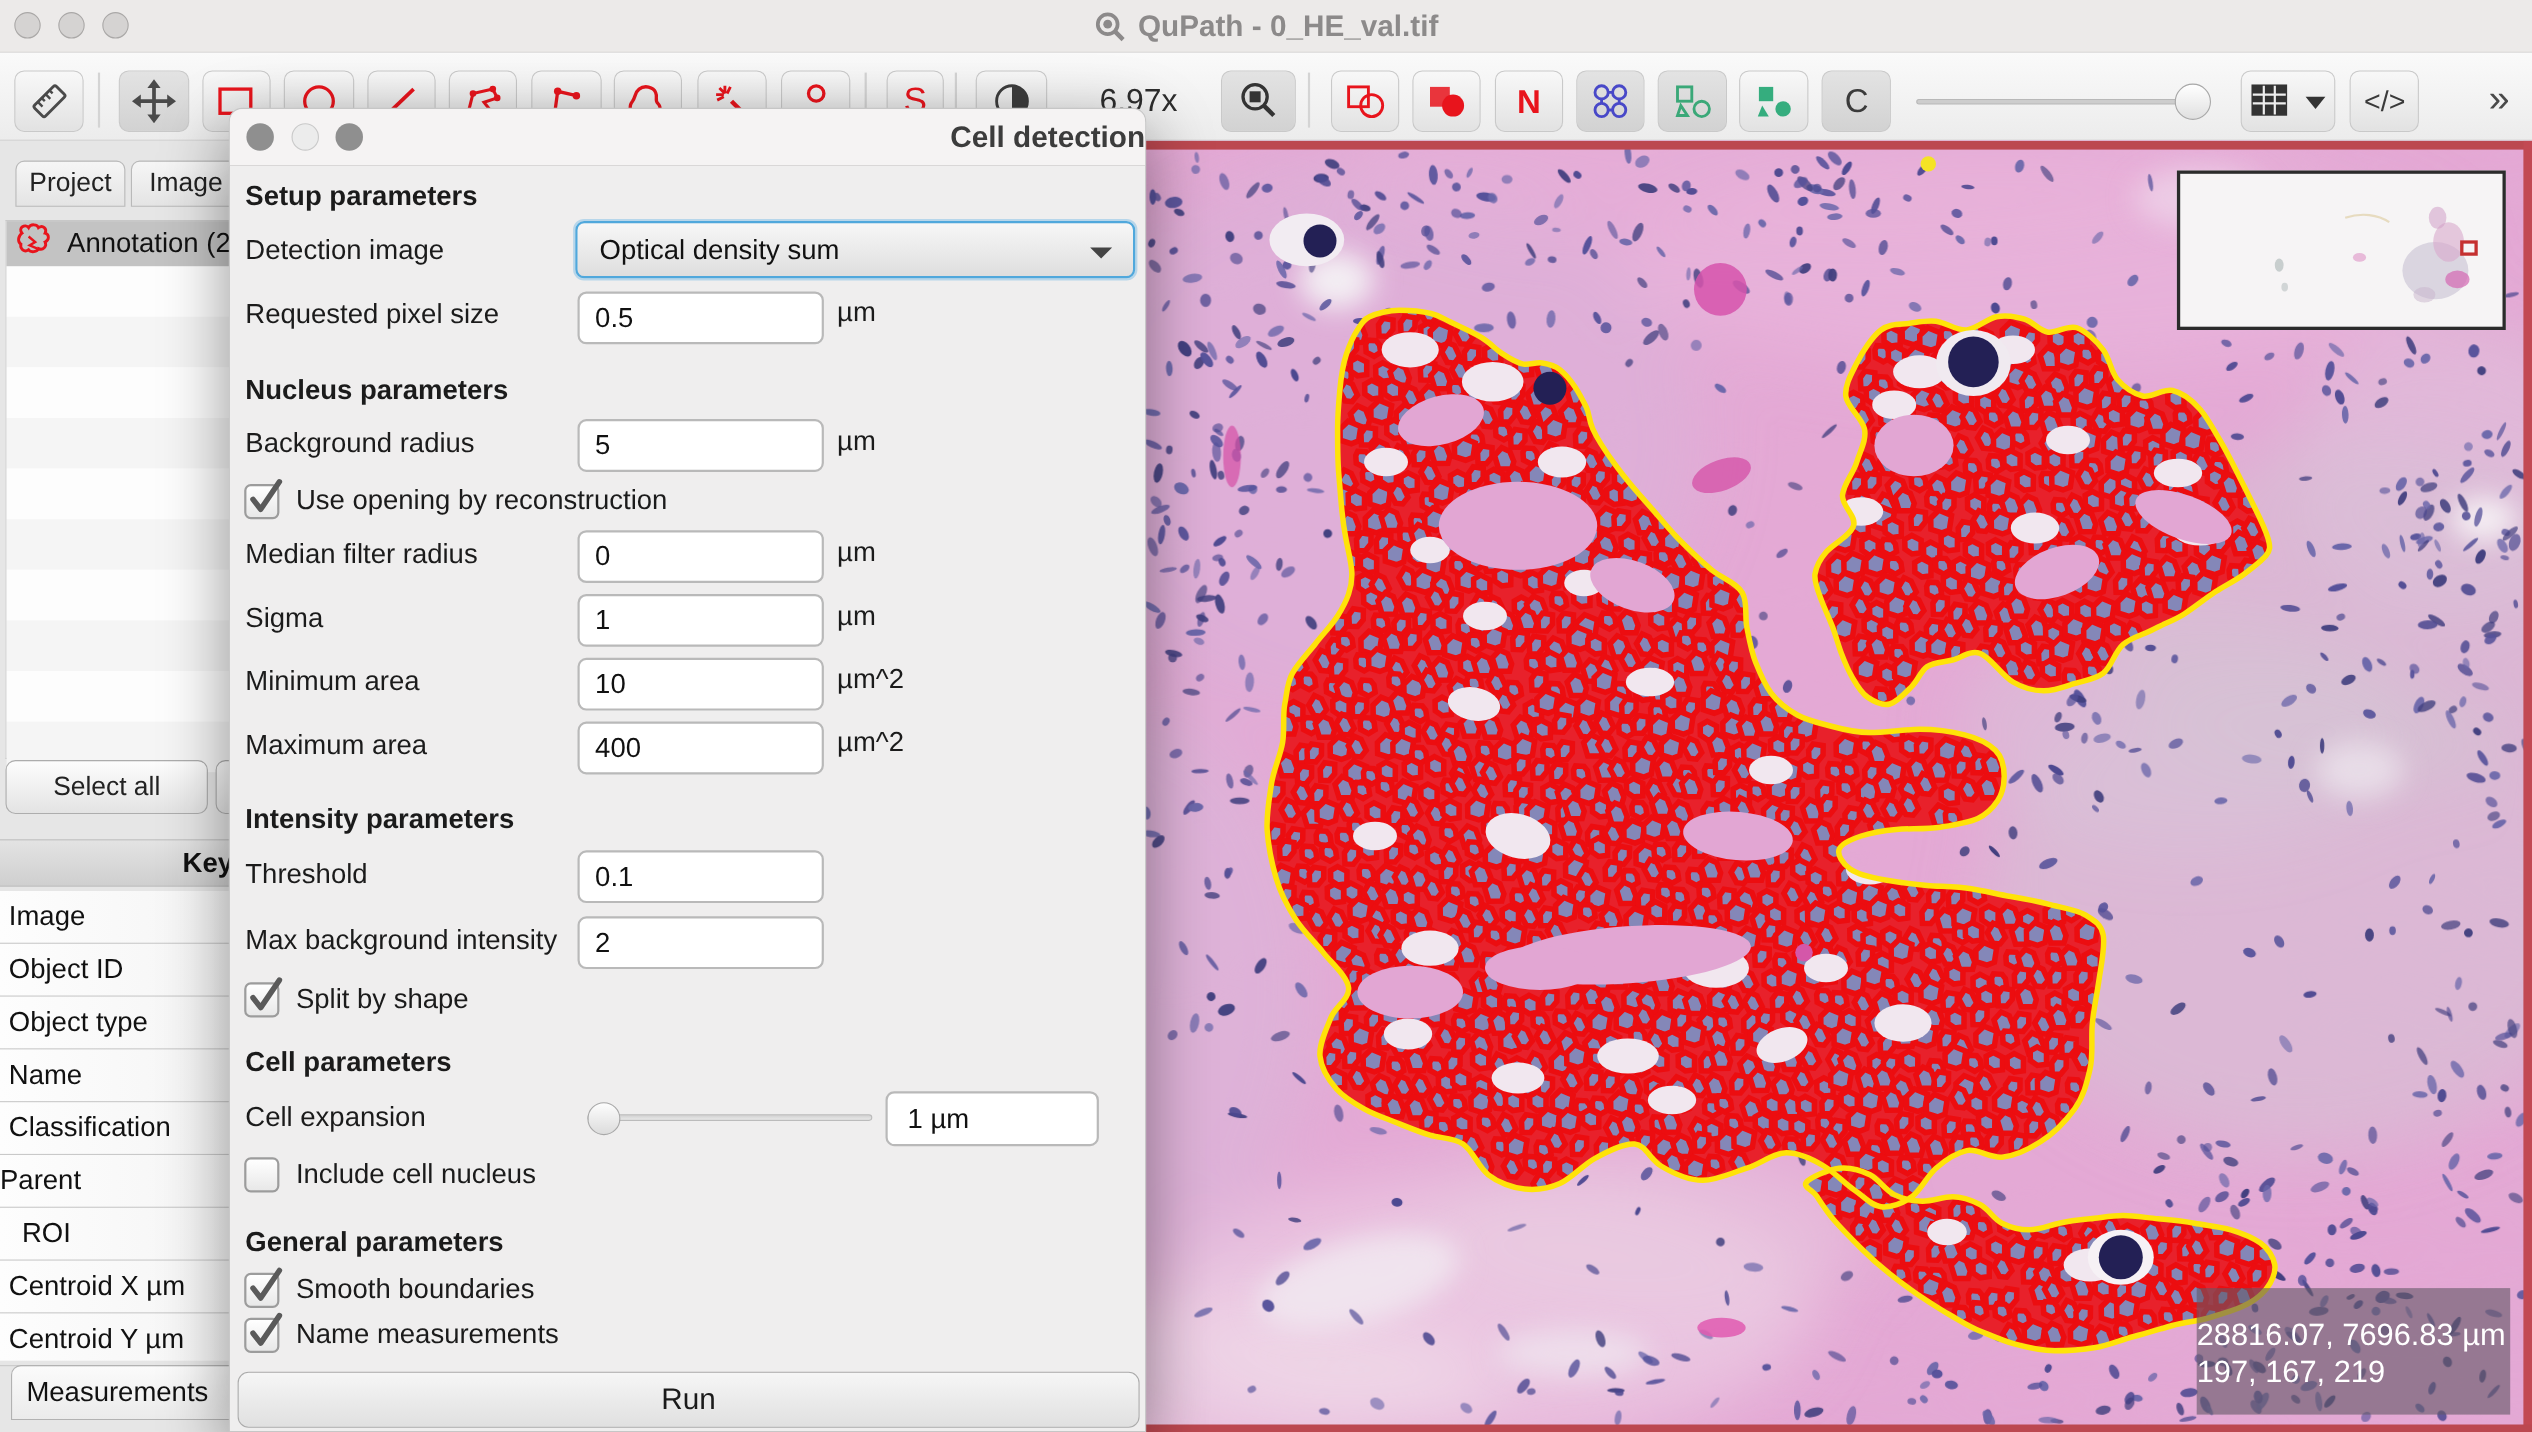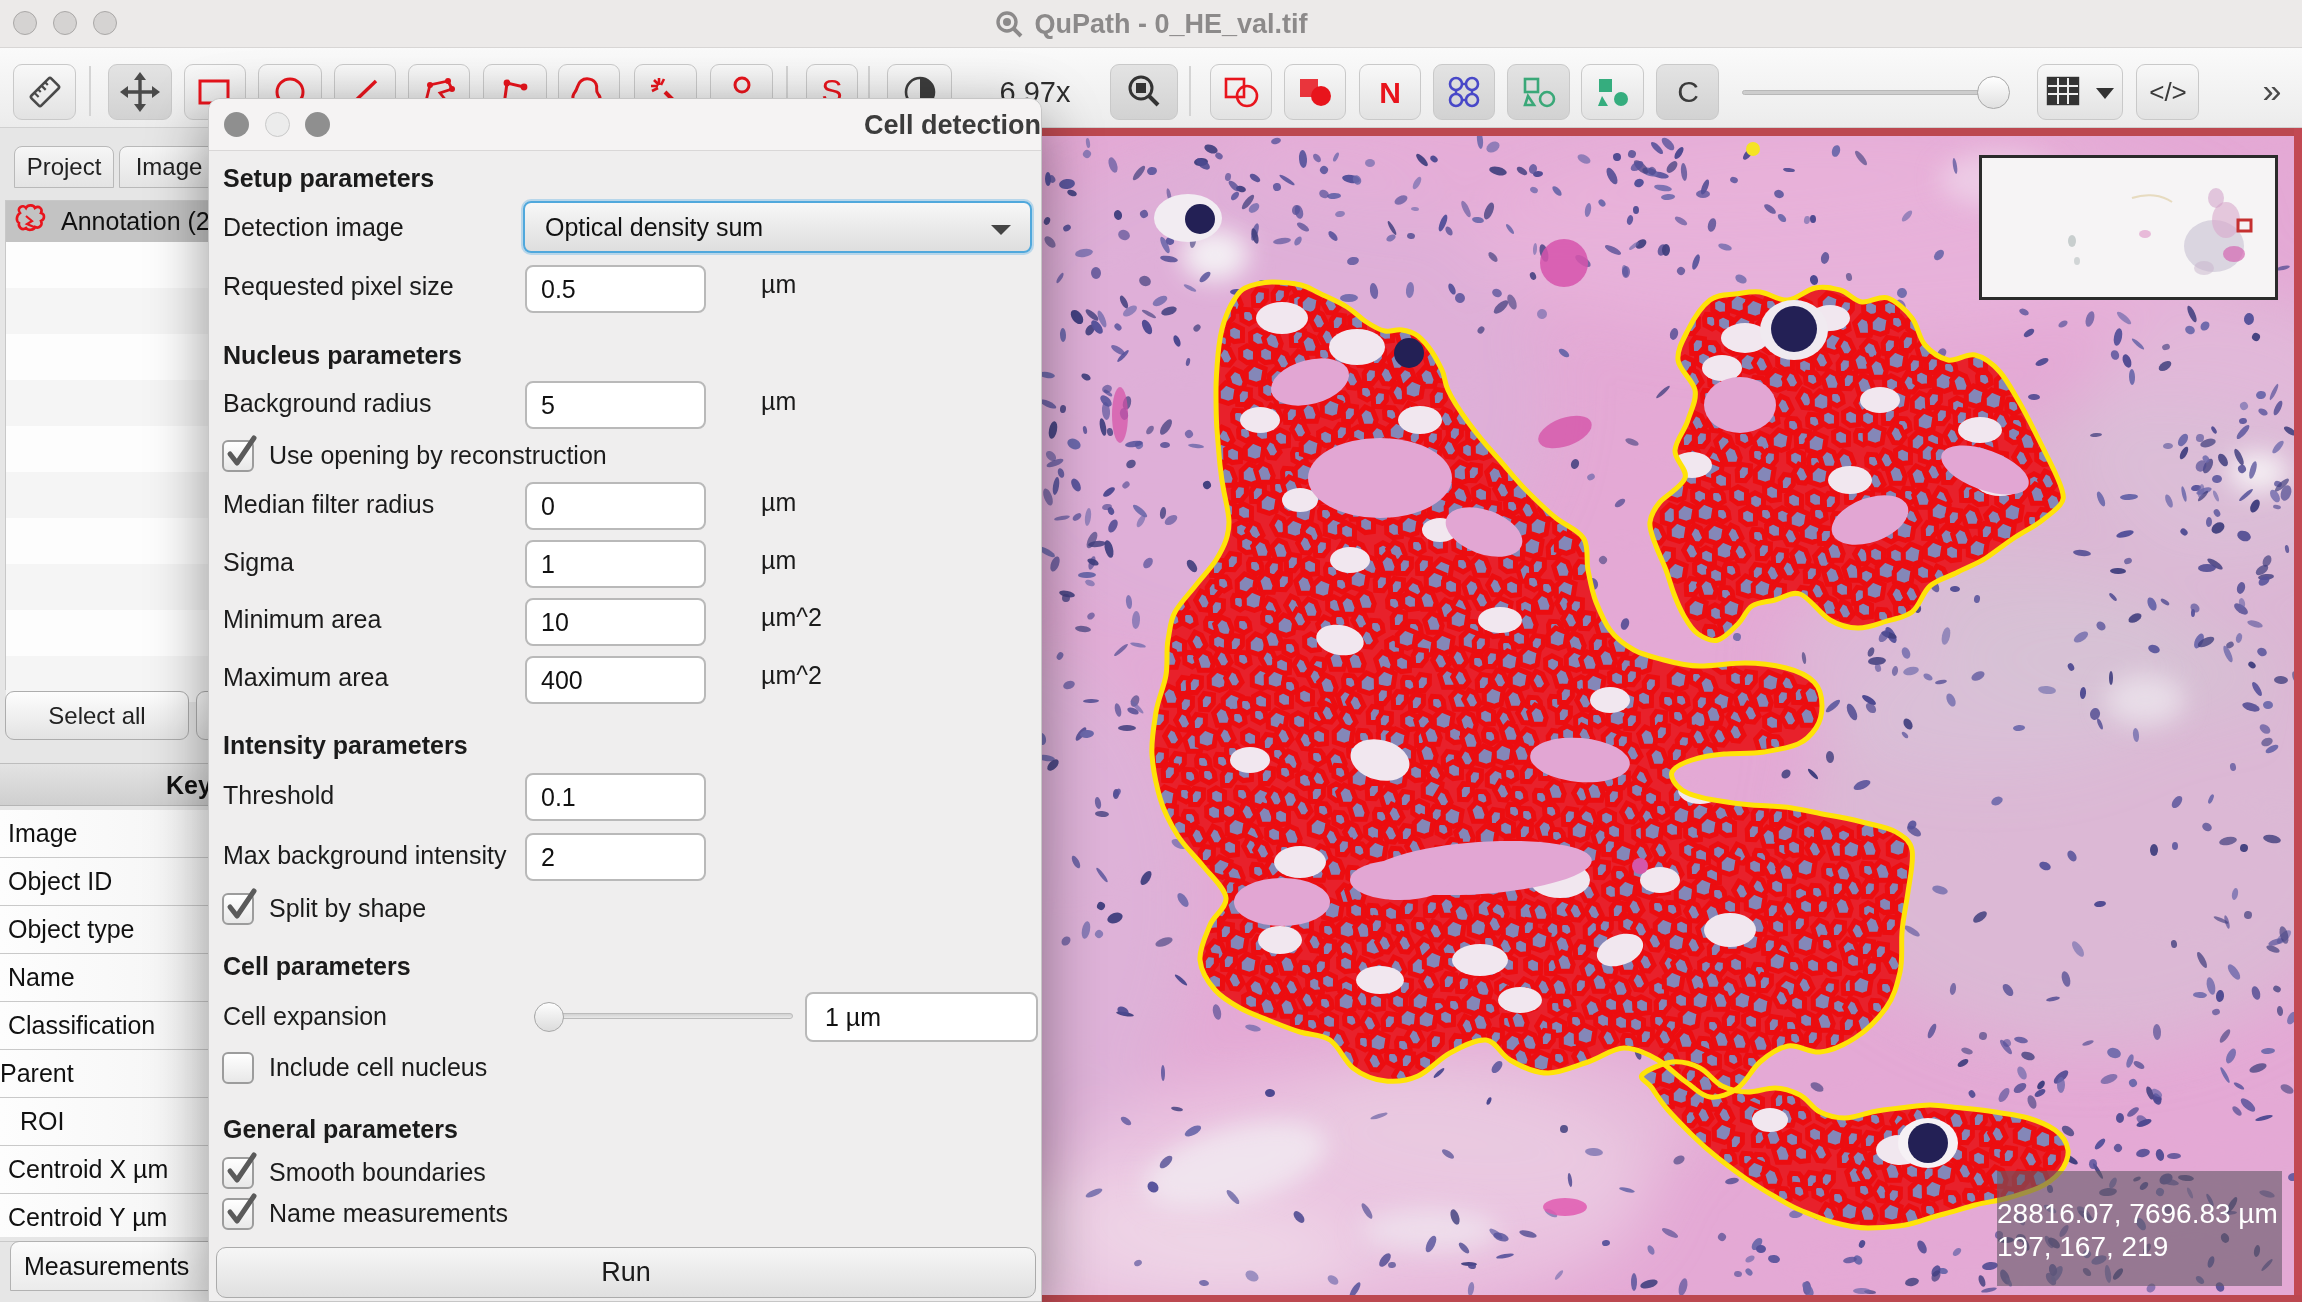--- a/index.html
+++ b/index.html
@@ -28,29 +28,29 @@
 #viewer{left:420px;top:128px;width:1882px;height:1174px;background:#e7aed8}
 
 #overview{left:1979px;top:155px;width:299px;height:145px;background:#f6f4f5;border:3px solid #2b2b2b}
 #coords{left:1997px;top:1171px;width:285px;height:115px;background:rgba(98,88,102,.6);color:#fff;font-size:28px;text-align:left;padding-top:26px;line-height:33px}
 
 #dialog{left:208px;top:98px;width:834px;height:1204px;background:#efeeee;border-radius:12px 12px 0 0;box-shadow:0 18px 60px rgba(0,0,0,.4);border:1px solid #c6c6c6}
 #dtitle{position:absolute;left:0;top:0;width:100%;height:52px;background:#f5f3f3;border-bottom:1px solid #d9d7d7;border-radius:12px 12px 0 0;text-align:right;font-weight:bold;font-size:27px;color:#3c3c3c;line-height:52px}
 .dtl{position:absolute;top:13px;width:25px;height:25px;border-radius:50%}
 .sect{position:absolute;left:14px;font-weight:bold;font-size:25px;color:#1b1b1b}
 .lbl{position:absolute;left:14px;font-size:25px;color:#1b1b1b}
-.inp{position:absolute;left:316px;width:181px;height:48px;background:#fff;border:2px solid #b9b9b9;border-radius:8px;font-size:25px;color:#111;line-height:44px;padding-left:14px}
+.inp{position:absolute;left:316px;width:224px;height:48px;background:#fff;border:2px solid #b9b9b9;border-radius:8px;font-size:25px;color:#111;line-height:44px;padding-left:14px}
 .unit{position:absolute;left:552px;font-size:25px;color:#1b1b1b}
 .cb{position:absolute;left:13px;width:32px;height:32px;background:linear-gradient(#fff,#e8e8e8);border:2px solid #9c9c9c;border-radius:6px}
 .cblbl{position:absolute;left:60px;font-size:25px;color:#1b1b1b}
 #dropdown{position:absolute;left:314px;top:102px;width:509px;height:52px;background:linear-gradient(#f7f7f7,#dedede);border:2px solid #50a8dc;border-radius:8px;box-shadow:0 0 0 2px rgba(80,170,225,.35);font-size:25px;color:#111;line-height:48px;padding-left:20px}
 #runbtn{position:absolute;left:7px;top:1148px;width:820px;height:51px;background:linear-gradient(#f6f6f6,#e0e0e0);border:1px solid #ababab;border-radius:10px;font-size:27px;color:#1b1b1b;text-align:center;line-height:49px}
 #slider-track{position:absolute;left:325px;top:914px;width:259px;height:6px;background:linear-gradient(#d2d2d2,#e8e8e8);border:1px solid #bbb;border-radius:3px}
 #slider-thumb{position:absolute;left:325px;top:903px;width:30px;height:30px;border-radius:50%;background:linear-gradient(#fdfdfd,#dcdcdc);border:1px solid #a8a8a8}
-#cellexp{position:absolute;left:596px;top:893px;width:233px;height:50px;background:#fff;border:2px solid #b9b9b9;border-radius:8px;font-size:25px;color:#111;line-height:46px;padding-left:18px}
+#cellexp{position:absolute;left:596px;top:893px;width:194px;height:50px;background:#fff;border:2px solid #b9b9b9;border-radius:8px;font-size:25px;color:#111;line-height:46px;padding-left:18px}
 </style></head><body>
 <div id="titlebar" class="abs">
     <div class="tl" style="left:13px"></div>
     <div class="tl" style="left:53px"></div>
     <div class="tl" style="left:93px"></div>
     <div id="title"><svg width="30" height="30" viewBox="0 0 30 30" style="vertical-align:-6px;margin-right:10px">
         <circle cx="13" cy="13" r="9" fill="none" stroke="#8c8a8a" stroke-width="3.4"></circle>
         <circle cx="13" cy="13" r="4" fill="#8c8a8a"></circle>
         <path d="M20 20l7 7" stroke="#8c8a8a" stroke-width="4"></path>
       </svg>QuPath - 0_HE_val.tif</div>

